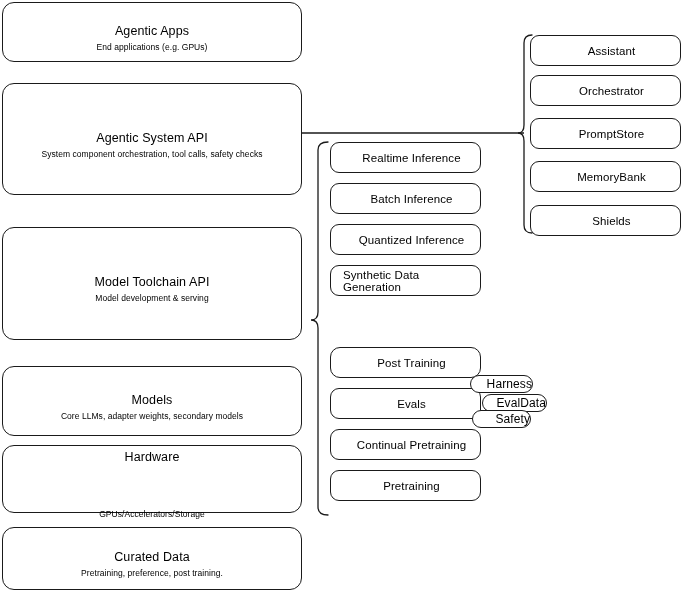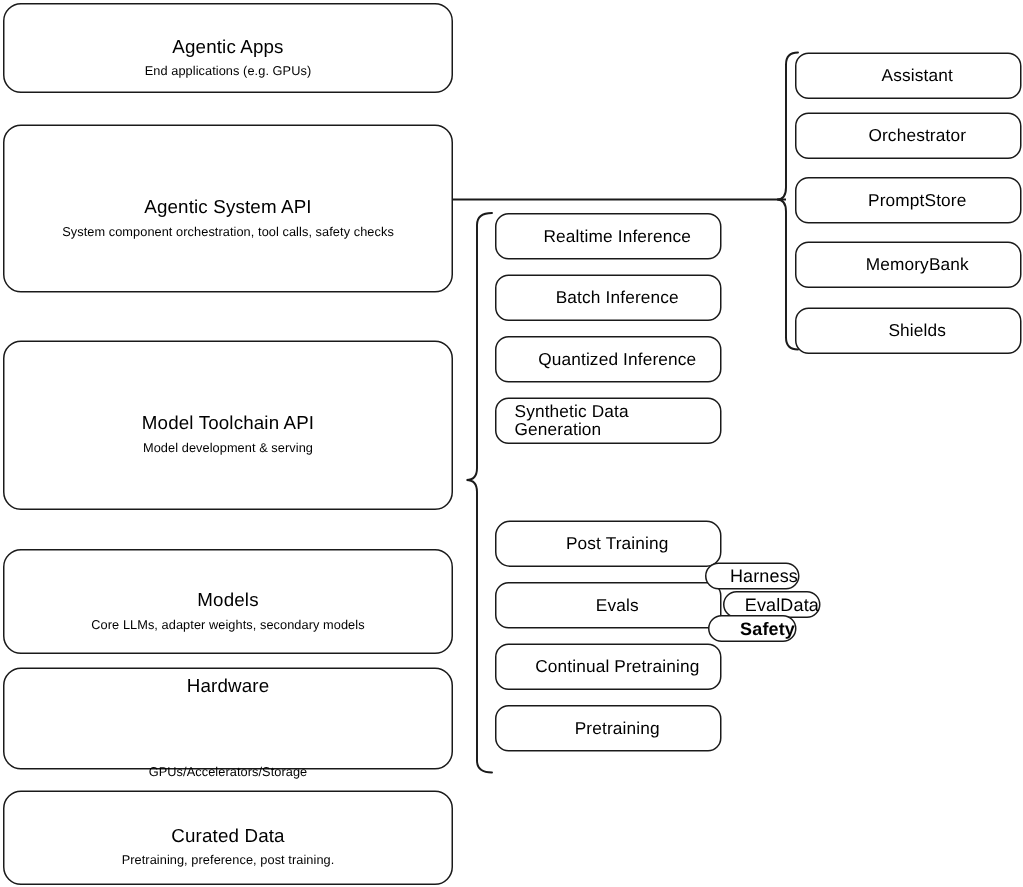--- a/index.html
+++ b/index.html
@@ -145,21 +145,21 @@
   <div class="stack-box" style="left:330px; top:470px; width:151px; height:31px;">
     <span>Pretraining</span>
   </div>
 
   <div class="pill" style="left:470px; top:375px; width:63px; height:18px;">
     <span>Harness</span>
   </div>
   <div class="pill" style="left:468px; top:394px; width:65px; height:18px;margin-left:14px;">
     <span>EvalData</span>
   </div>
-  <div class="pill" style="left:472px; top:410px; width:59px; height:18px;font-weight:bold;">
+  <div class="pill" style="left:472px; top:410px; width:59px; height:18px;">
     <span>Safety</span>
   </div>
 
   <div class="stack-box" style="left:530px; top:35px; width:151px; height:31px;">
     <span>Assistant</span>
   </div>
   <div class="stack-box" style="left:530px; top:75px; width:151px; height:31px;">
     <span>Orchestrator</span>
   </div>
   <div class="stack-box" style="left:530px; top:118px; width:151px; height:31px;">

